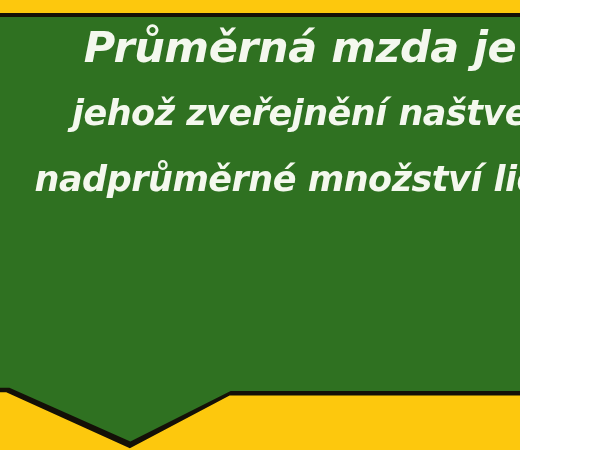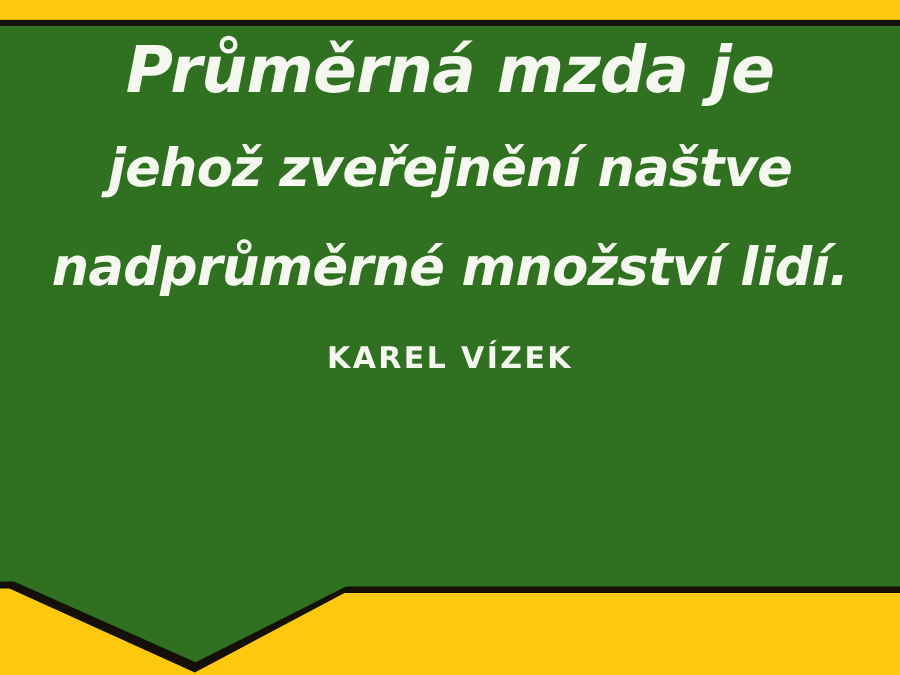--- a/index.html
+++ b/index.html
@@ -3,21 +3,21 @@
 <meta charset="utf-8">
 <style>
   html, body {
     margin: 0;
     padding: 0;
     background: #ffffff;
   }
 
   #quote-card {
     position: relative;
-    width: 600px;
+    width: 520px;
     height: 450px;
     overflow: hidden;
     background: #FDC80D;
     font-family: "DejaVu Sans", sans-serif;
   }
 
   
   .yellow-bg {
     position: absolute;
     inset: 0;
@@ -89,16 +89,15 @@
 
   <div class="yellow-bg"></div>
 
   <div class="banner-outline"></div>
   <div class="banner-green"></div>
 
   <div class="quote-body">
     <div class="quote-line">Průměrná mzda je</div>
     <div class="quote-line wide">jehož zveřejnění naštve</div>
     <div class="quote-line wide">nadprůměrné množství lidí.</div>
-    <div class="attribution">KAREL VÍZEK</div>
   </div>
 
 </div>
 
 </body></html>

